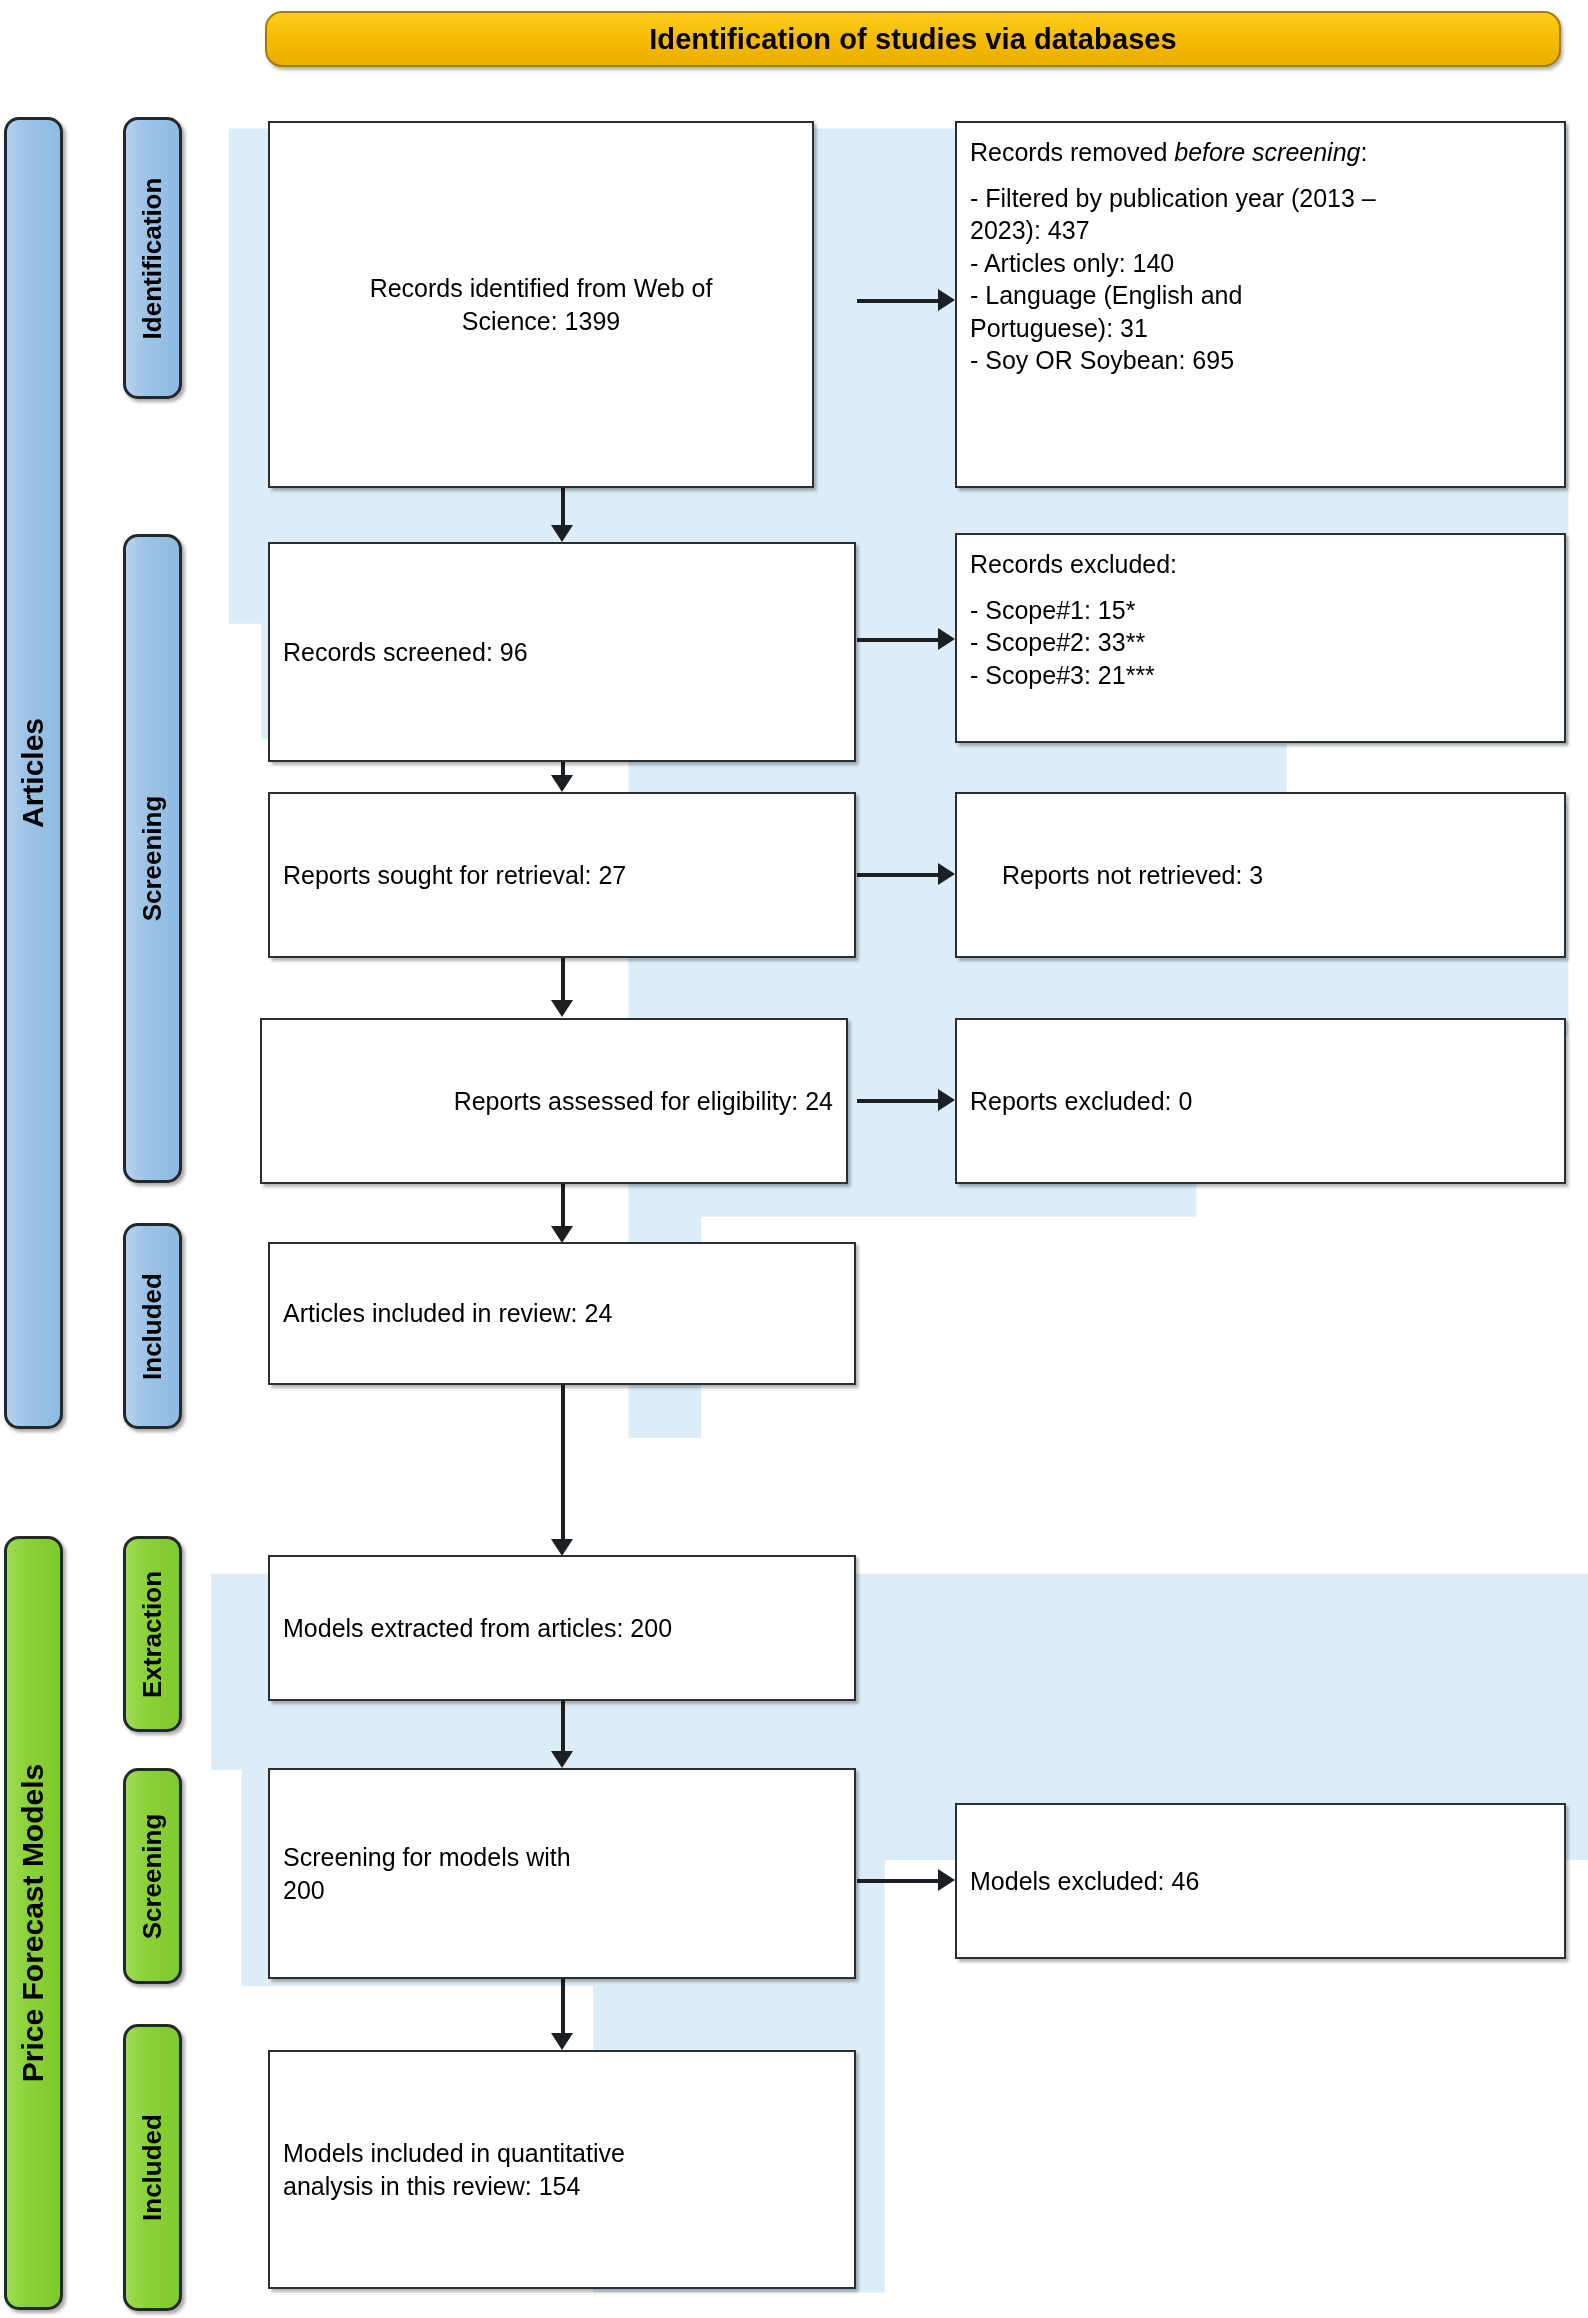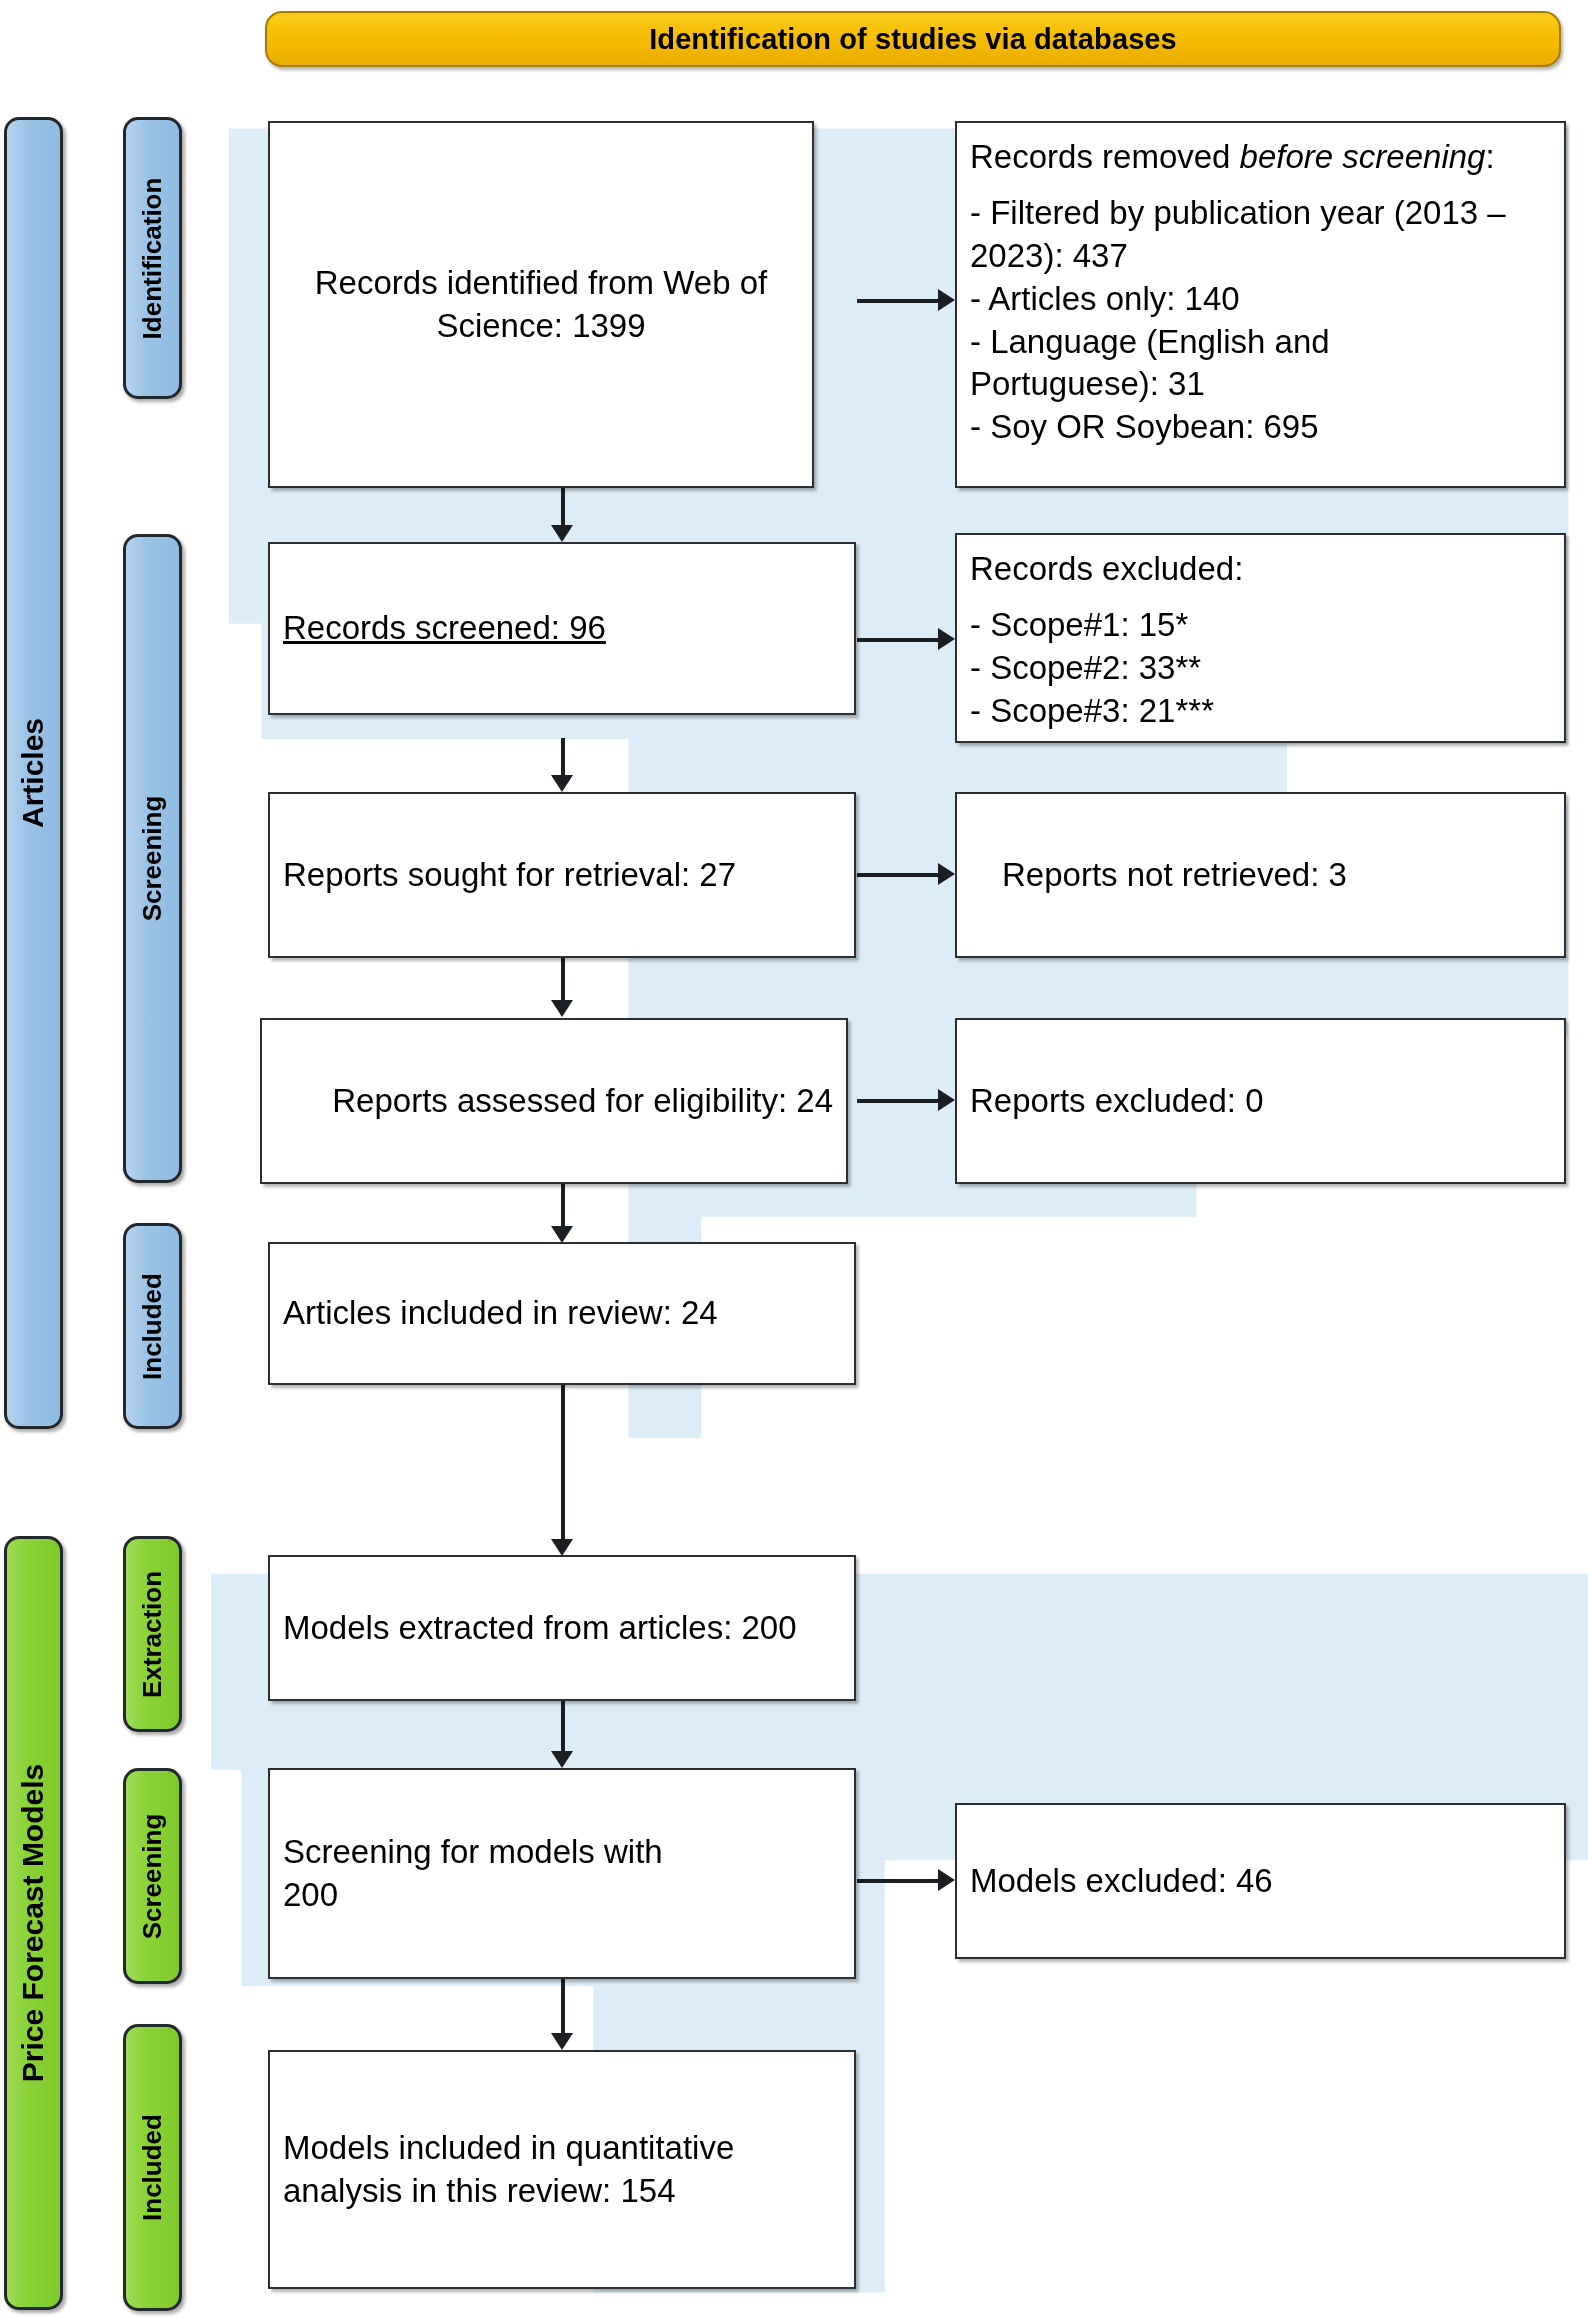--- a/index.html
+++ b/index.html
@@ -89,21 +89,21 @@
     box-sizing: border-box;
     background: #ffffff;
     border: 2.5px solid #2b2f33;
     box-shadow: 2.5px 3px 3px rgba(0,0,0,0.30);
     display: flex;
     align-items: center;
     z-index: 3;
   }
   .flowbox .boxtext {
     padding: 0 13px;
-    font-size: 33px;
+    font-size: 25px;
     line-height: 1.30;
     color: #000000;
     width: 100%;
   }
   .flowbox .boxtext .ln { display: block; }
   .flowbox.listbox { align-items: flex-start; }
   .flowbox.listbox .boxtext { padding-top: 13px; }
   .flowbox .title-line { display: block; margin-bottom: 13px; }
   .flowbox .title-line em { font-style: italic; }
   .flowbox .li { display: block; }
@@ -203,21 +203,21 @@
       <span class="li">- Soy OR Soybean: 695</span>
     </div>
   </div>
 
   <div class="conn" style="left:857px;top:299px;width:81px;height:3.5px;"></div>
   <div class="arrow-head right" style="left:938px;top:289px;"></div>
 
   <div class="conn" style="left:561px;top:488px;width:3.5px;height:39px;"></div>
   <div class="arrow-head down" style="left:551px;top:525px;"></div>
 
-  <div class="flowbox" style="left:268px;top:542px;width:588px;height:173px;text-decoration:underline;">
+  <div class="flowbox" style="left:268px;top:542px;width:588px;height:220px;">
     <div class="boxtext">
       <span class="ln">Records screened: 96</span>
     </div>
   </div>
 
   <div class="flowbox listbox" style="left:955px;top:533px;width:611px;height:210px;">
     <div class="boxtext">
       <span class="title-line">Records excluded:</span>
       <span class="li">- Scope#1:  15*</span>
       <span class="li">- Scope#2:  33**</span>

